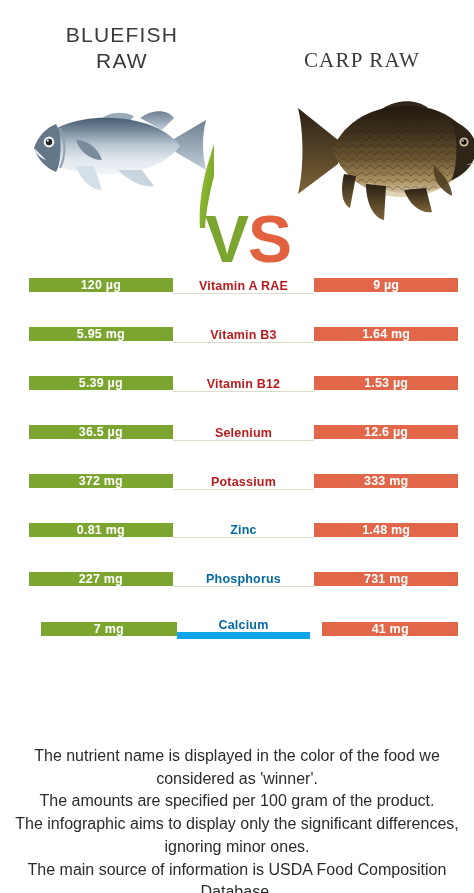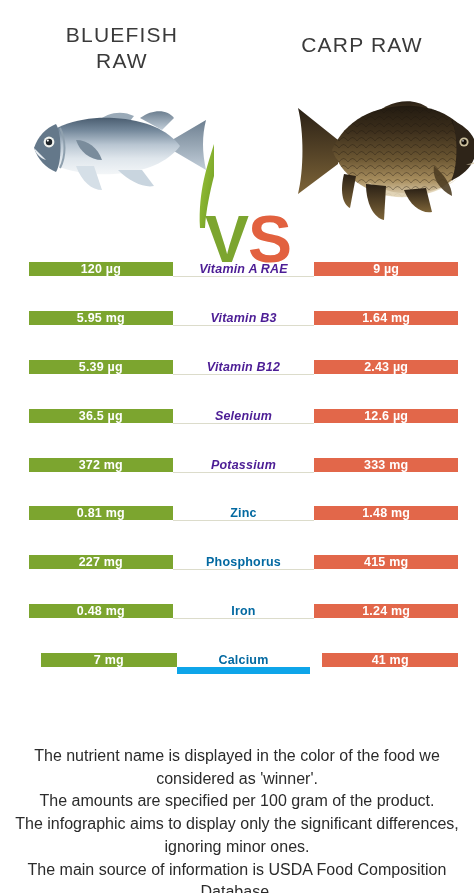--- a/index.html
+++ b/index.html
@@ -24,21 +24,21 @@
     position: absolute;
     color: #3a3a3a;
     font-weight: 300;
     font-size: 21px;
     letter-spacing: 1.2px;
     text-align: center;
     line-height: 1.22;
     white-space: pre-line;
   }
   #title-left  { left: 22px;  top: 22px;  width: 200px; }
-  #title-right { left: 262px; top: 32px;  width: 200px; }
+  #title-right { left: 262px; top: 48px;  width: 200px; font-family: Liberation Serif, serif; }
 
   
   #hero {
     position: absolute;
     left: 8px; top: 78px;
     width: 414px; height: 160px;
   }
 
   .fish-wrap {
     position: absolute;
@@ -66,21 +66,21 @@
 
   
   #table {
     position: absolute;
     left: 16px;
     top: 262px;
     width: 442px;
   }
   .row {
     display: flex;
-    align-items: flex-start;
+    align-items: center;
     height: 48.9px;
     padding-left: 13px;
   }
   .cell {
     display: flex;
     align-items: center;
     justify-content: center;
     font-size: 12.5px;
     font-weight: 700;
     letter-spacing: 0.2px;
@@ -100,21 +100,21 @@
     width: 148px;
     background: #E2674A;
     color: #ffffff;
     border-bottom: 2px solid #ffffff;
   }
   .row:last-child .cell.left,
   .row:last-child .cell.right { border-bottom: none; margin-left: 12px; }
   .row:last-child .cell.mid   { border-bottom: 7px solid #0ea5e9; }
 
   .nutrient { font-size: 12.5px; font-weight: 700; }
-  .nutrient.green { color: #4c1d95; font-style: italic; }
+  .nutrient.green { color: #b91c1c; }
   .nutrient.red   { color: #0369a1; }
 
   
   #footer {
     position: absolute;
     left: 8px;
     top: 745px;
     width: 458px;
     text-align: center;
     font-size: 16px;
@@ -249,21 +249,21 @@
           <span class="nutrient green">Vitamin B3</span>
         </div>
       <div class="cell right">1.64 mg</div>
     </div>
 
     <div class="row">
       <div class="cell left">5.39 µg</div>
       <div class="cell mid">
           <span class="nutrient green">Vitamin B12</span>
         </div>
-      <div class="cell right">2.43 µg</div>
+      <div class="cell right">1.53 µg</div>
     </div>
 
     <div class="row">
       <div class="cell left">36.5 µg</div>
       <div class="cell mid">
           <span class="nutrient green">Selenium</span>
         </div>
       <div class="cell right">12.6 µg</div>
     </div>
 
@@ -281,30 +281,23 @@
           <span class="nutrient red">Zinc</span>
         </div>
       <div class="cell right">1.48 mg</div>
     </div>
 
     <div class="row">
       <div class="cell left">227 mg</div>
       <div class="cell mid">
           <span class="nutrient red">Phosphorus</span>
         </div>
-      <div class="cell right">415 mg</div>
-    </div>
-
-    <div class="row">
-      <div class="cell left">0.48 mg</div>
-      <div class="cell mid">
-          <span class="nutrient red">Iron</span>
-        </div>
-      <div class="cell right">1.24 mg</div>
-    </div>
+      <div class="cell right">731 mg</div>
+    </div>
+
 
     <div class="row">
       <div class="cell left">7 mg</div>
       <div class="cell mid">
           <span class="nutrient red">Calcium</span>
         </div>
       <div class="cell right">41 mg</div>
     </div>
 
   </div>

